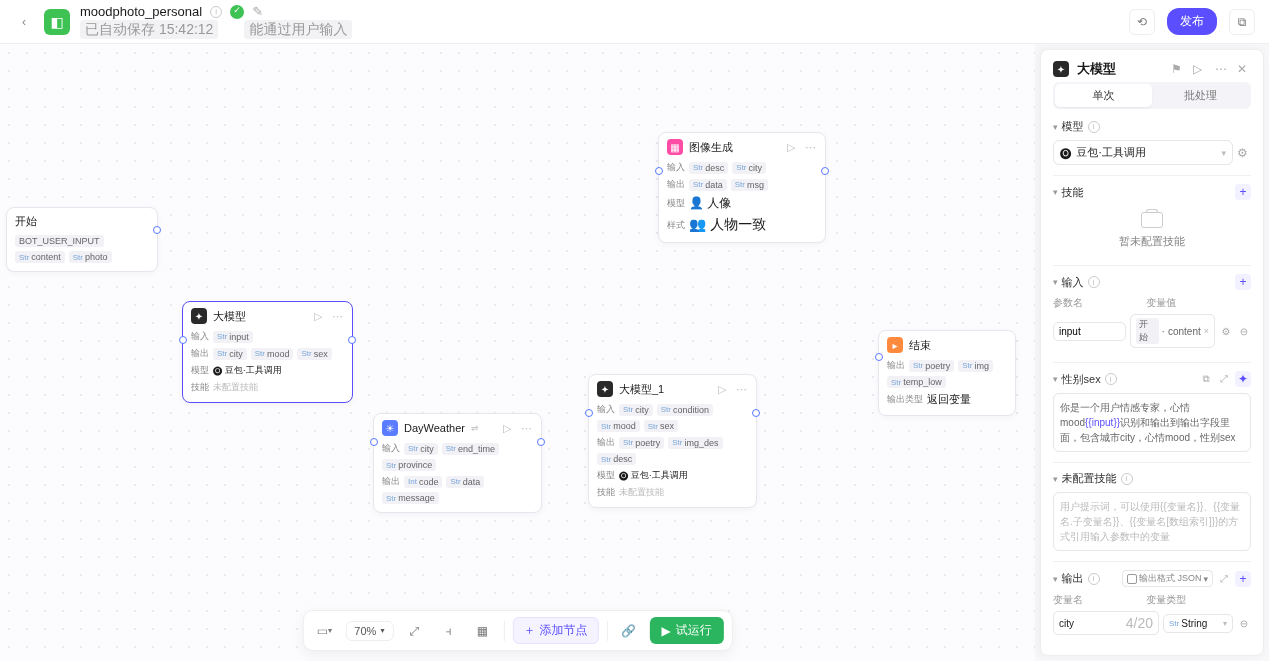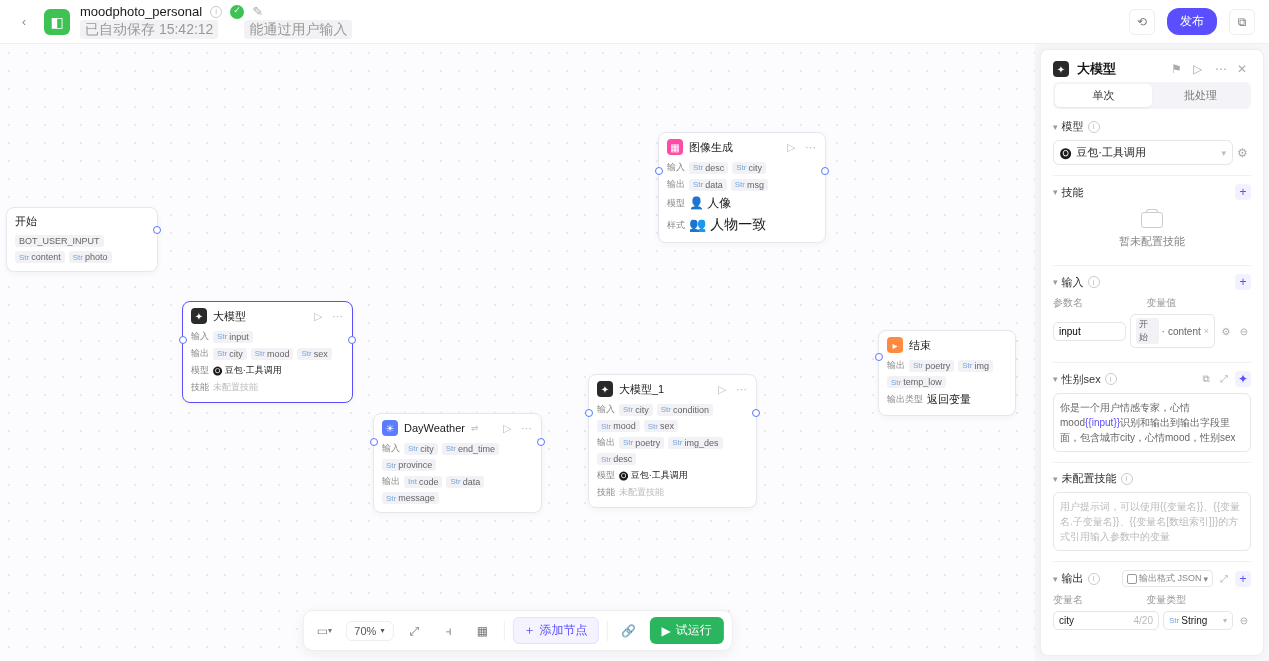--- a/index.html
+++ b/index.html
@@ -74,21 +74,21 @@
 .tval .chip{background:#f1f1f6;border-radius:3px;padding:0 3px;font-size:9px}
 .tval .x{margin-left:auto;color:#bbb;font-size:9px}
 .smallbtn{width:14px;height:14px;color:#aaa;display:flex;align-items:center;justify-content:center;font-size:10px}
 .txtarea{border:1px solid #e5e5ea;border-radius:6px;padding:6px;font-size:10px;color:#666;min-height:56px;line-height:1.5}
 .txtarea .hl{color:#5a4eff}
 .txtarea.ph{color:#bbb}
 .out-head{display:flex;align-items:center;gap:4px}
 .fmt-tag{border:1px solid #e5e5ea;border-radius:4px;padding:1px 4px;font-size:9px;color:#888;display:flex;align-items:center;gap:2px}
 .out-row{display:flex;gap:4px;align-items:center;margin-top:4px}
 .out-row .nm{border:1px solid #e5e5ea;border-radius:5px;padding:3px 5px;font-size:10px;flex:1;display:flex;align-items:center}
-.out-row .cnt{margin-left:auto;color:#bbb;font-size:10px}
+.out-row .cnt{margin-left:auto;color:#bbb;font-size:14px}
 .out-row .typ{border:1px solid #e5e5ea;border-radius:5px;padding:3px 5px;font-size:10px;width:70px;display:flex;align-items:center;gap:2px}
 .mini-ico{width:10px;height:10px;border:1px solid #999;border-radius:2px}
 </style>
 </head>
 <body>
 
 <div class="topbar">
   <div class="back-btn">‹</div>
   <div class="app-ico">◧</div>
   <div class="title-wrap">

